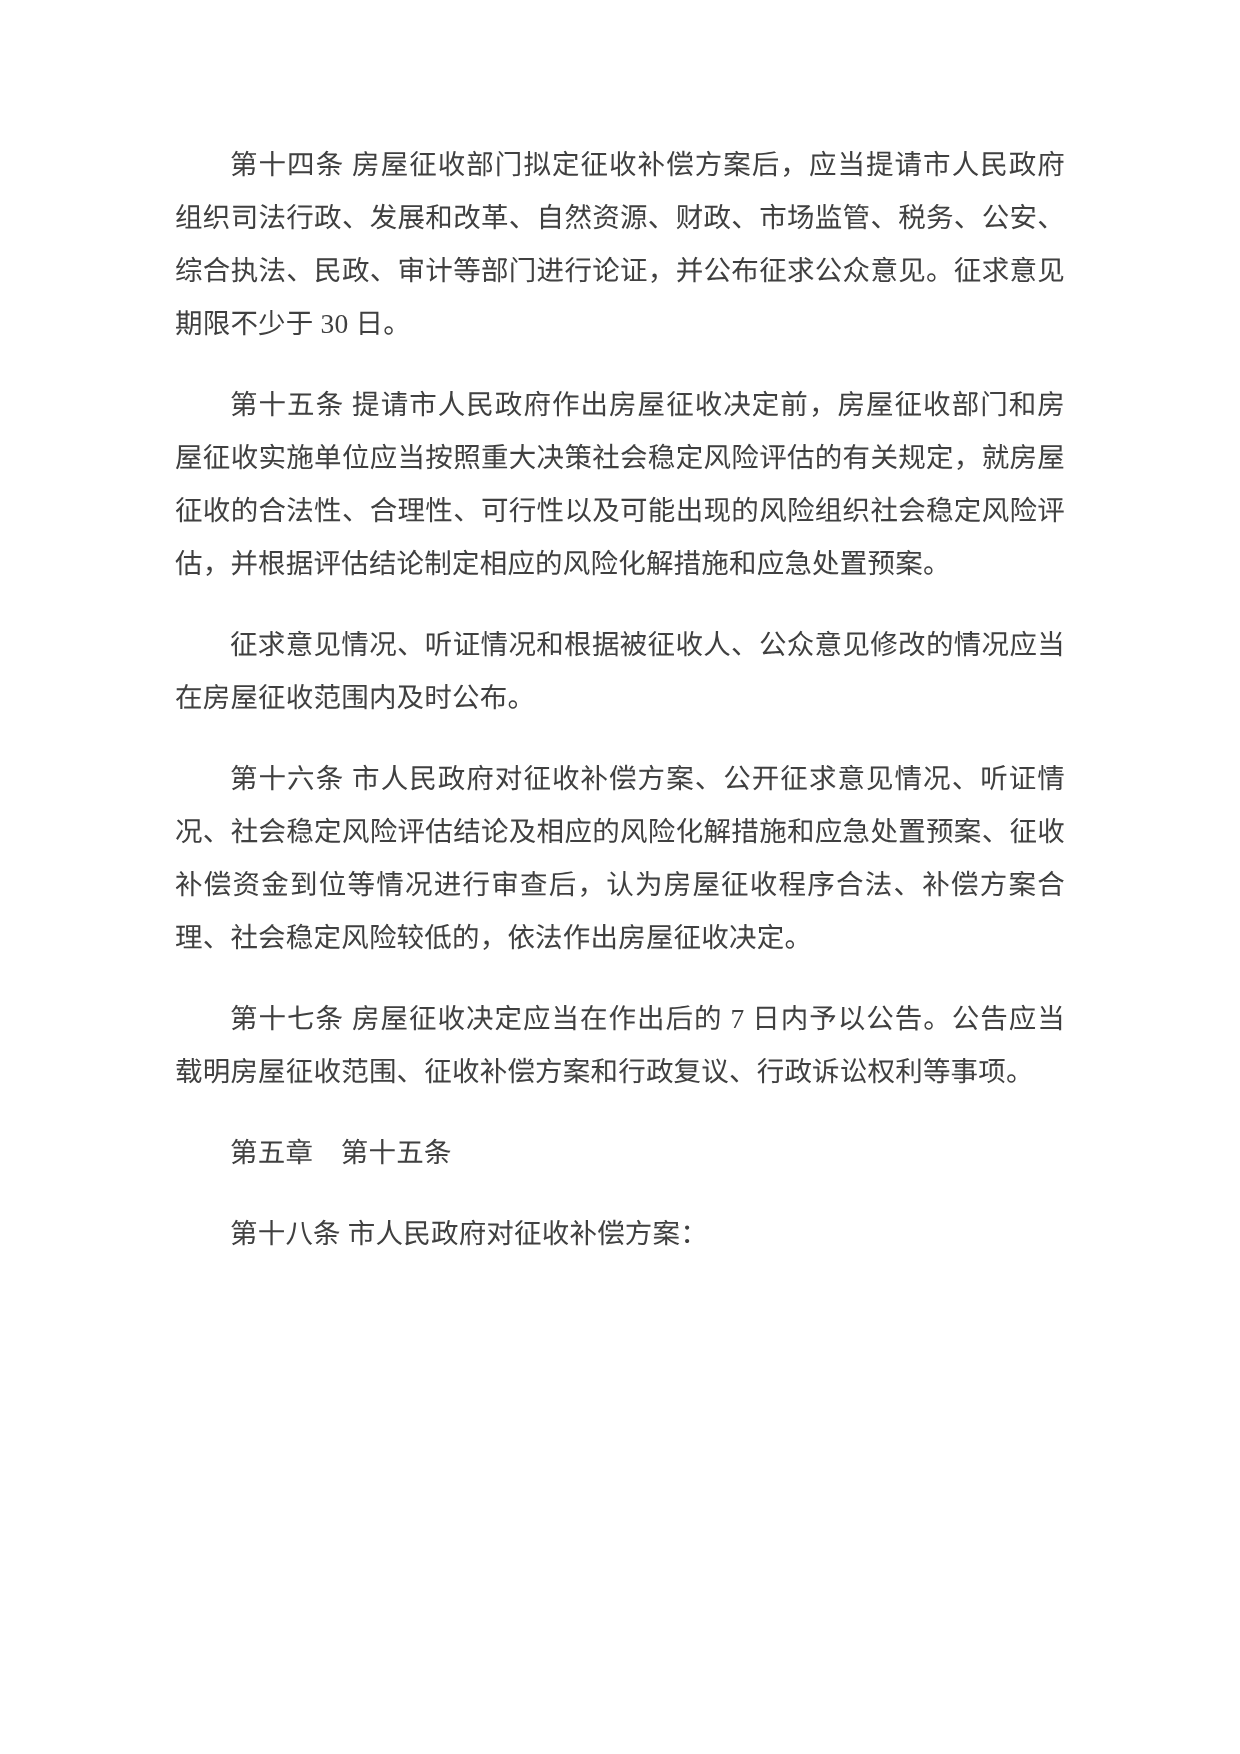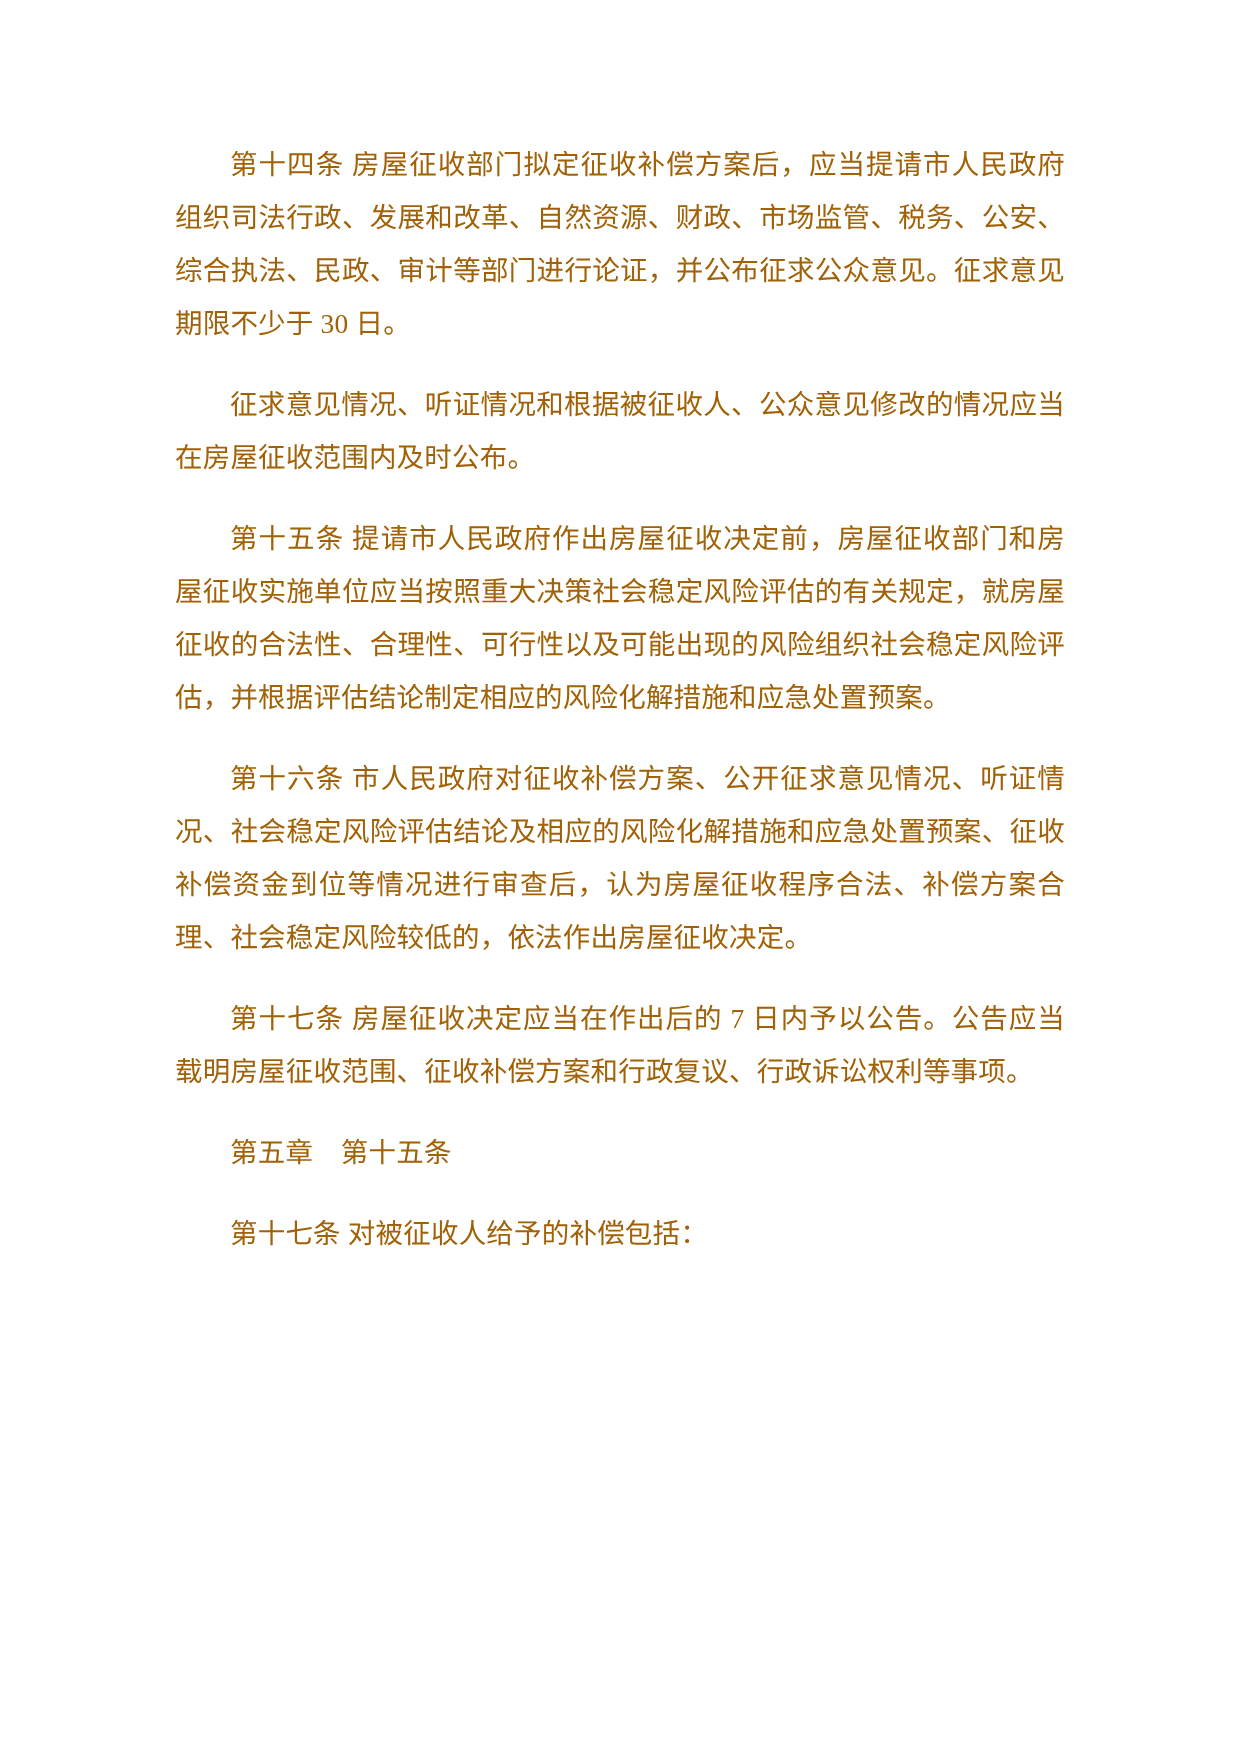--- a/index.html
+++ b/index.html
@@ -25,35 +25,35 @@
     width: 890px;
   }
   p.para {
     margin: 0 0 28px 0;
     font-size: 27.5px;
     line-height: 53px;
     text-align: justify;
     text-justify: inter-ideograph;
     letter-spacing: 0.2px;
     text-indent: 2em;
-    color: #a16207;
+    color: #404040;
   }
   p.para:last-child {
     margin-bottom: 0;
   }
   .para.heading {
     text-indent: 2em;
   }
 </style>
 </head>
 <body>
 
 <div class="page">
   <div class="doc-body">
     <p class="para">第十四条 房屋征收部门拟定征收补偿方案后，应当提请市人民政府组织司法行政、发展和改革、自然资源、财政、市场监管、税务、公安、综合执法、民政、审计等部门进行论证，并公布征求公众意见。征求意见期限不少于 30 日。</p>
+    <p class="para">第十五条 提请市人民政府作出房屋征收决定前，房屋征收部门和房屋征收实施单位应当按照重大决策社会稳定风险评估的有关规定，就房屋征收的合法性、合理性、可行性以及可能出现的风险组织社会稳定风险评估，并根据评估结论制定相应的风险化解措施和应急处置预案。</p>
     <p class="para">征求意见情况、听证情况和根据被征收人、公众意见修改的情况应当在房屋征收范围内及时公布。</p>
-    <p class="para">第十五条 提请市人民政府作出房屋征收决定前，房屋征收部门和房屋征收实施单位应当按照重大决策社会稳定风险评估的有关规定，就房屋征收的合法性、合理性、可行性以及可能出现的风险组织社会稳定风险评估，并根据评估结论制定相应的风险化解措施和应急处置预案。</p>
     <p class="para">第十六条 市人民政府对征收补偿方案、公开征求意见情况、听证情况、社会稳定风险评估结论及相应的风险化解措施和应急处置预案、征收补偿资金到位等情况进行审查后，认为房屋征收程序合法、补偿方案合理、社会稳定风险较低的，依法作出房屋征收决定。</p>
     <p class="para">第十七条 房屋征收决定应当在作出后的 7 日内予以公告。公告应当载明房屋征收范围、征收补偿方案和行政复议、行政诉讼权利等事项。</p>
     <p class="para heading">第五章　第十五条</p>
-    <p class="para">第十七条 对被征收人给予的补偿包括：</p>
+    <p class="para">第十八条 市人民政府对征收补偿方案：</p>
   </div>
 </div>
 
 </body></html>

